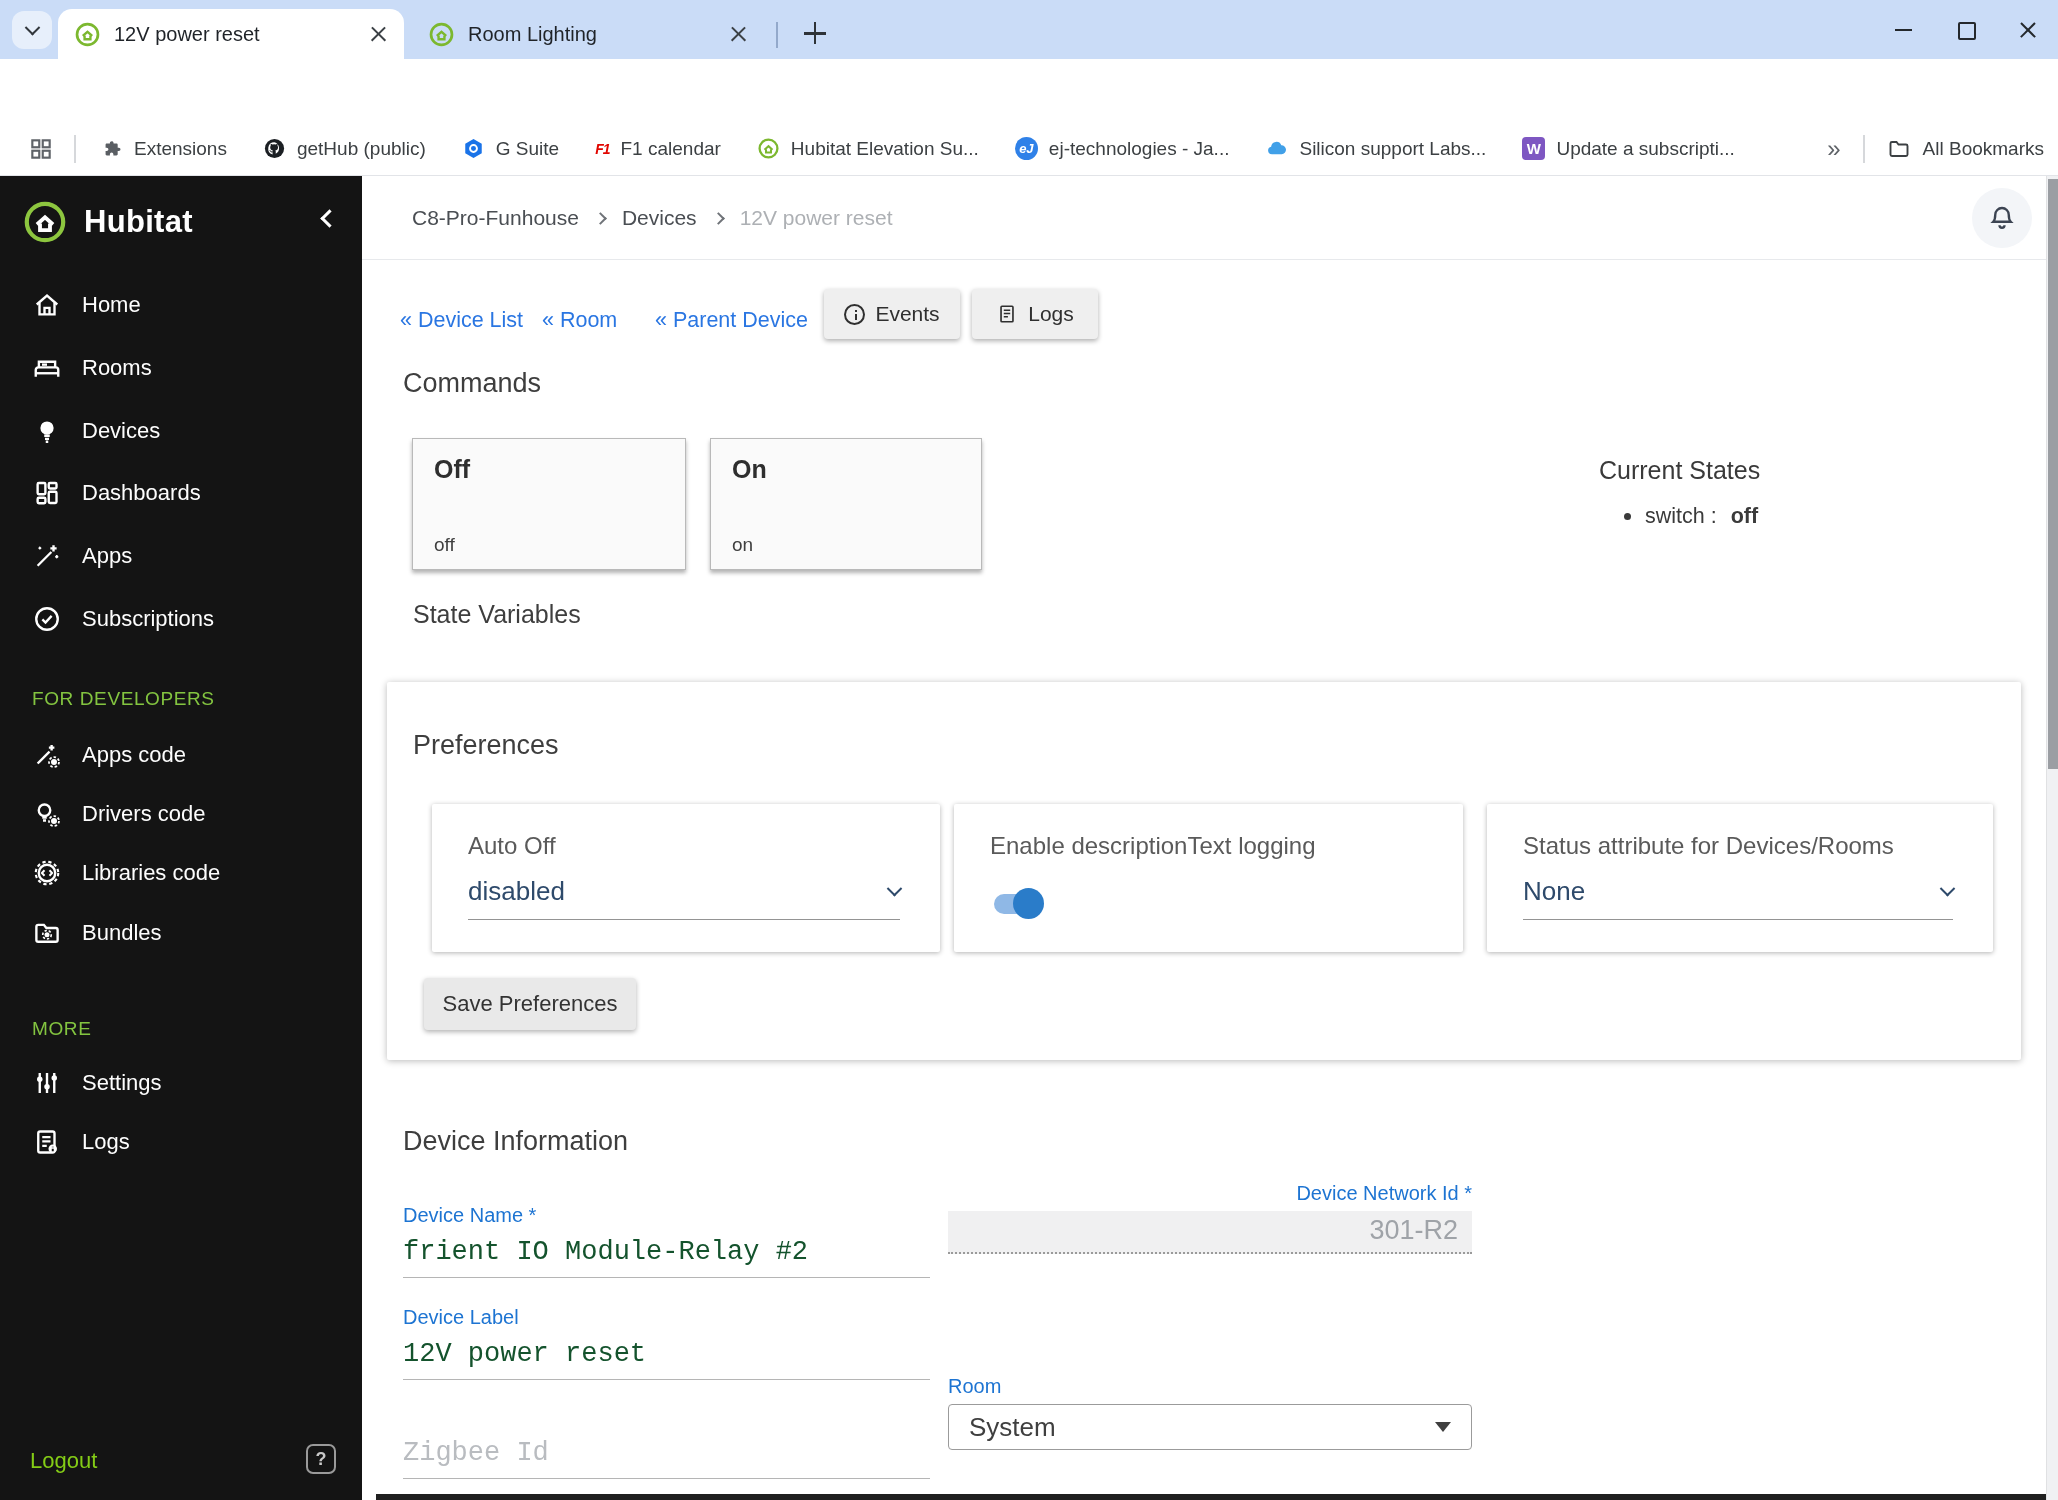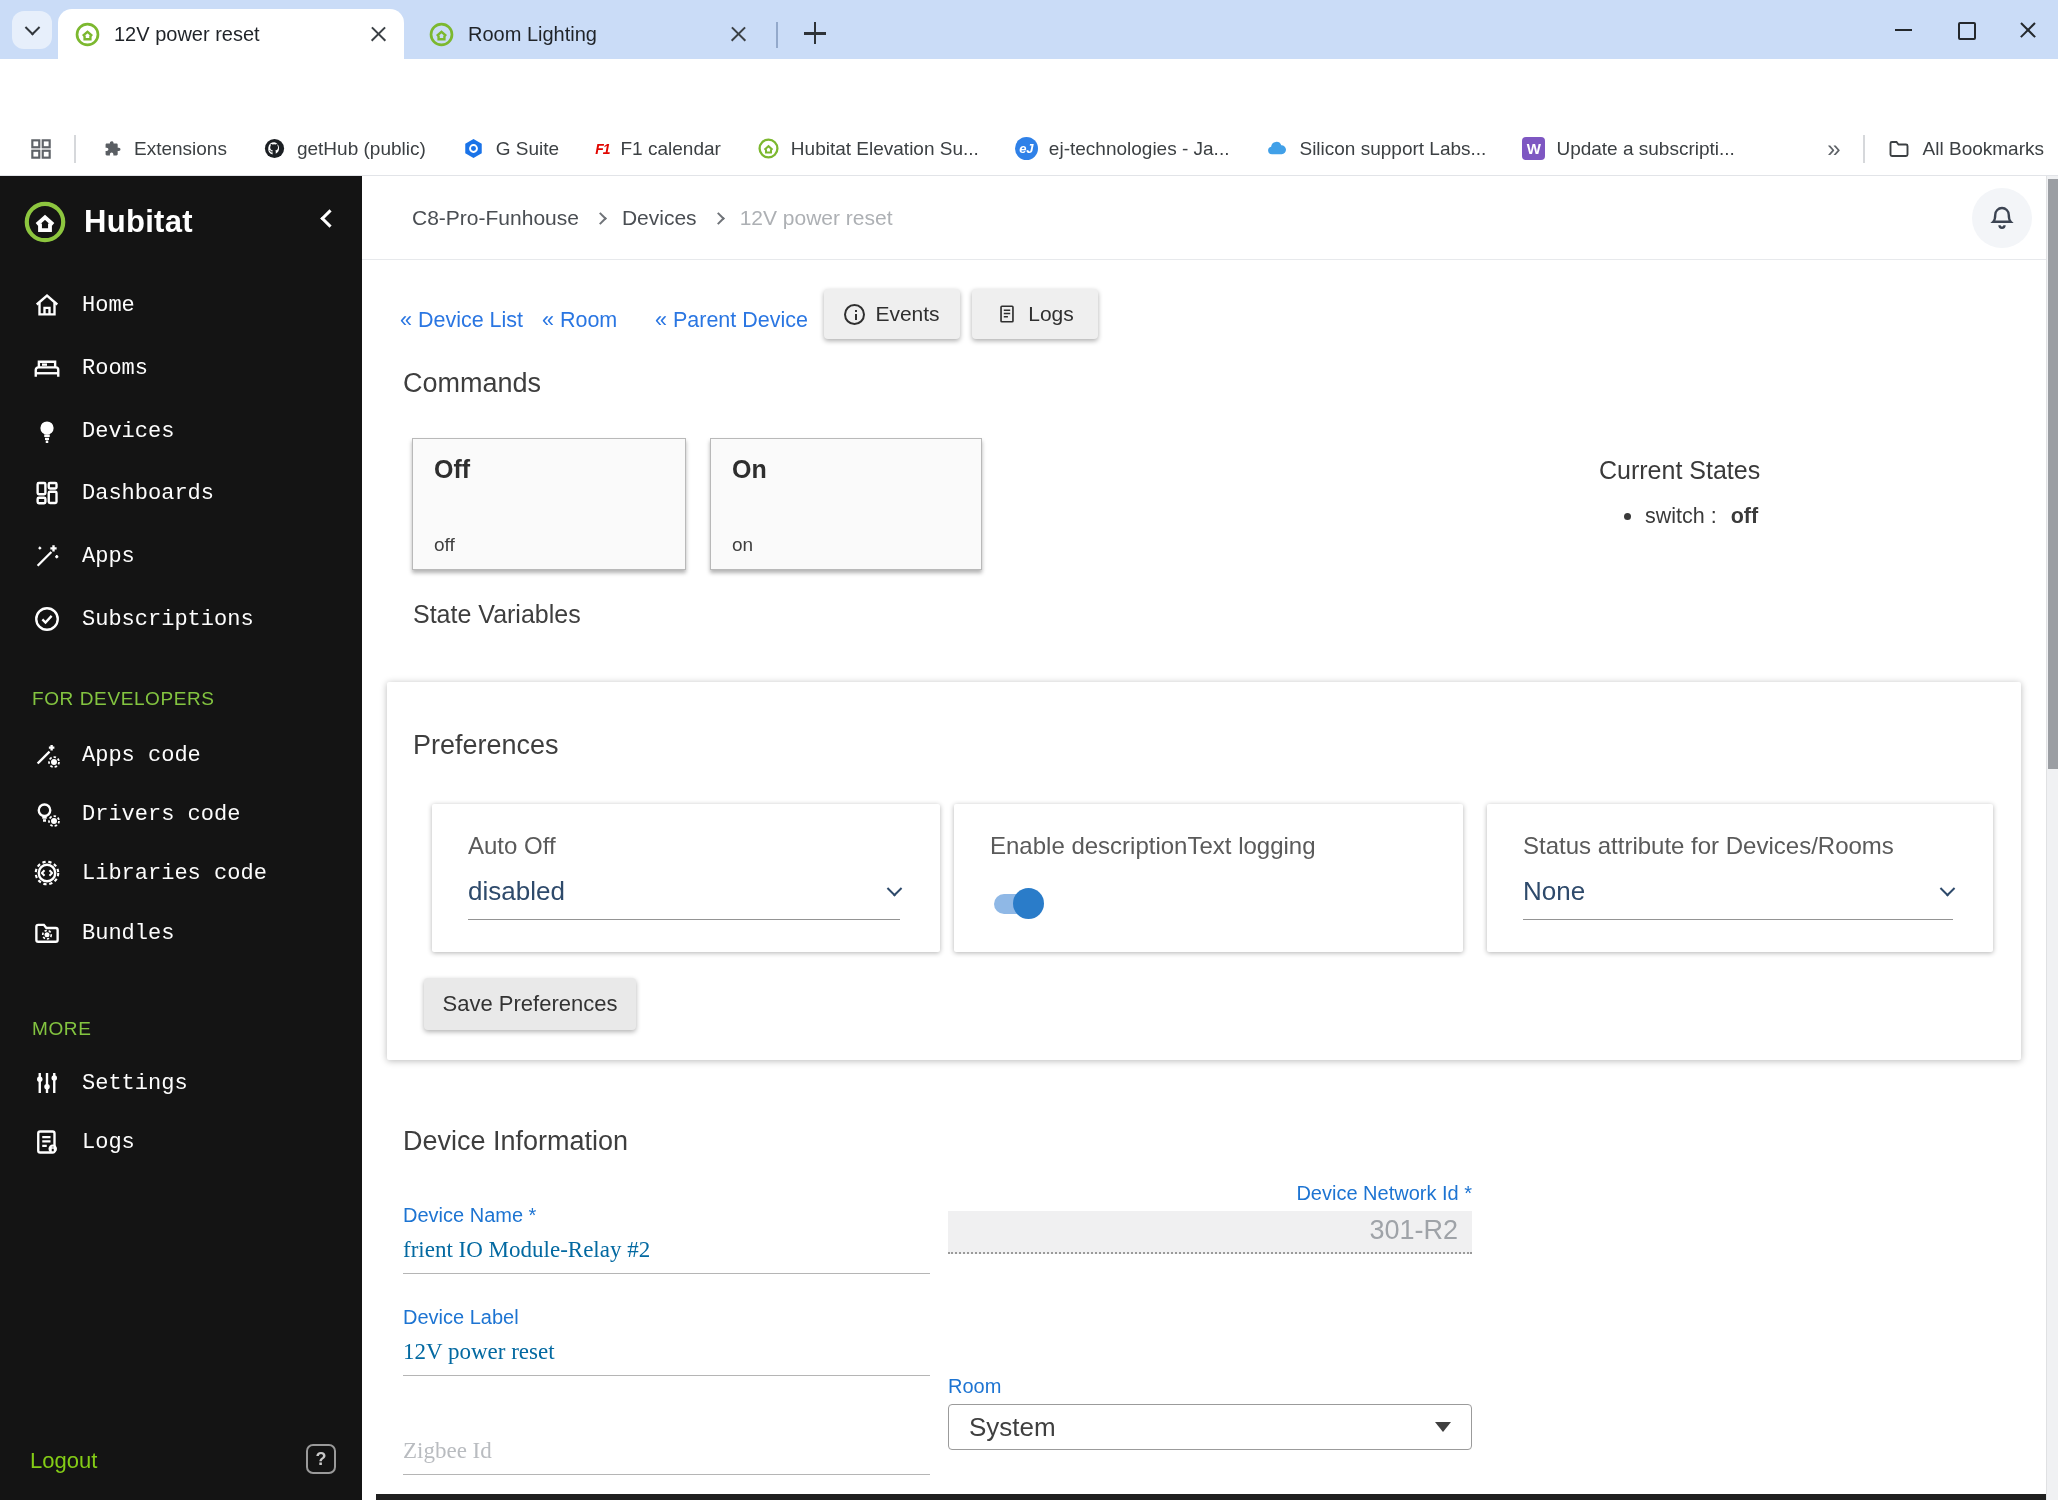--- a/index.html
+++ b/index.html
@@ -73,21 +73,21 @@
   .sidebar { position:absolute; left:0; top:176px; width:362px; height:1324px; background:#141414; }
   .brand { position:absolute; left:0; top:16px; width:100%; height:60px; display:flex; align-items:center; }
   .brand .logo { width:46px; height:46px; margin-left:22px; }
   .brand .bname { color:#fff; font-size:31px; font-weight:700; margin-left:16px; letter-spacing:.3px; }
   .collapse { position:absolute; right:26px; top:36px; width:13px; height:13px; border-left:3.4px solid #fff;
     border-bottom:3.4px solid #fff; transform:rotate(45deg); }
   .nav-item { position:absolute; left:0; width:100%; height:58px; display:flex; align-items:center; }
   .nav-item .nicon { width:30px; height:30px; margin-left:32px; flex:none; }
   .nav-item .nlabel { color:#fdfdfd; font-size:22px; margin-left:20px; }
   .nav-active { position:absolute; left:11px; right:13px; top:0; bottom:0; background:#2da206; border-radius:9px; z-index:0; }
-  .nav-item > * { position:relative; z-index:1;font-family:Liberation Mono, monospace; }
+  .nav-item > * { position:relative; z-index:1; }
   .sec-label { position:absolute; left:32px; color:#83c440; font-size:19px; letter-spacing:.6px; }
   .side-footer { position:absolute; left:0; bottom:14px; width:100%; height:50px; }
   .logout { position:absolute; left:30px; top:12px; color:#84cc16; font-size:22px; }
   .helpbox { position:absolute; right:26px; top:8px; width:30px; height:30px; border:2.6px solid #9a9a9a;
     border-radius:7px; color:#c9c9c9; font-size:18px; font-weight:700; display:flex; align-items:center; justify-content:center; }
 
   .content { position:absolute; left:362px; top:176px; width:1696px; height:1324px; background:#fff; }
   .c-header { position:absolute; left:0; top:0; width:100%; height:84px; background:#fff; border-bottom:1px solid #e7e9ec; }
   .crumbs { position:absolute; left:50px; top:0; height:84px; display:flex; align-items:center; gap:17px; font-size:21px; }
   .crumb { color:#4a4e53; } .crumb.last { color:#adb0b4; }
@@ -125,22 +125,22 @@
   .sel-chev { width:11px; height:11px; border-right:2.6px solid #2e4a6b; border-bottom:2.6px solid #2e4a6b;
     transform:rotate(45deg) translate(-2px,-2px); }
   .toggle { position:absolute; left:40px; top:90px; width:46px; height:20px; border-radius:10px; background:#8fb8e6; }
   .toggle .knob { position:absolute; right:-4px; top:-6px; width:31px; height:31px; border-radius:50%; background:#2a7cc9; }
   .save-btn { position:absolute; left:37px; top:296px; width:212px; height:52px; background:#e9e9e9;
     border-radius:4px; box-shadow:0 2px 5px rgba(0,0,0,.3); display:flex; align-items:center;
     justify-content:center; font-size:22px; color:#333; }
 
   .fgroup { position:absolute; }
   .flabel { font-size:20px; color:#1d74d2; margin-bottom:6px; }
-  .fvalue { width:100%; border:none; outline:none; background:transparent; font-family:Liberation Serif, serif;
-    font-size:23px; color:#0369a1; padding:4px 0 10px 0; border-bottom:1px solid #b5b5b5; }
+  .fvalue { width:100%; border:none; outline:none; background:transparent; font-family:Liberation Mono, monospace;
+    font-size:27px; color:#14532d; padding:4px 0 10px 0; border-bottom:1px solid #b5b5b5; }
   .fvalue::placeholder { color:#b9bcc0; }
   .dni-box { width:100%; font-size:27px; color:#9fa3a8; background:#f0f0f1; padding:4px 14px 6px;
     border-bottom:2px dotted #9a9a9a; }
   .dropdown { width:100%; height:46px; border:1.6px solid #9b9b9b; border-radius:4px; display:flex;
     align-items:center; padding:0 20px; }
   .dropdown .dval { font-size:26px; flex:1; }
   .dval.gray { color:#8d9094; } .dval.dark { color:#3f3f3f; }
   .caret { width:0; height:0; border-left:8px solid transparent; border-right:8px solid transparent;
     border-top:10px solid #3f3f3f; }
   .bottom-bar { position:absolute; left:14px; right:0; bottom:0; height:6px; background:#202020; }

